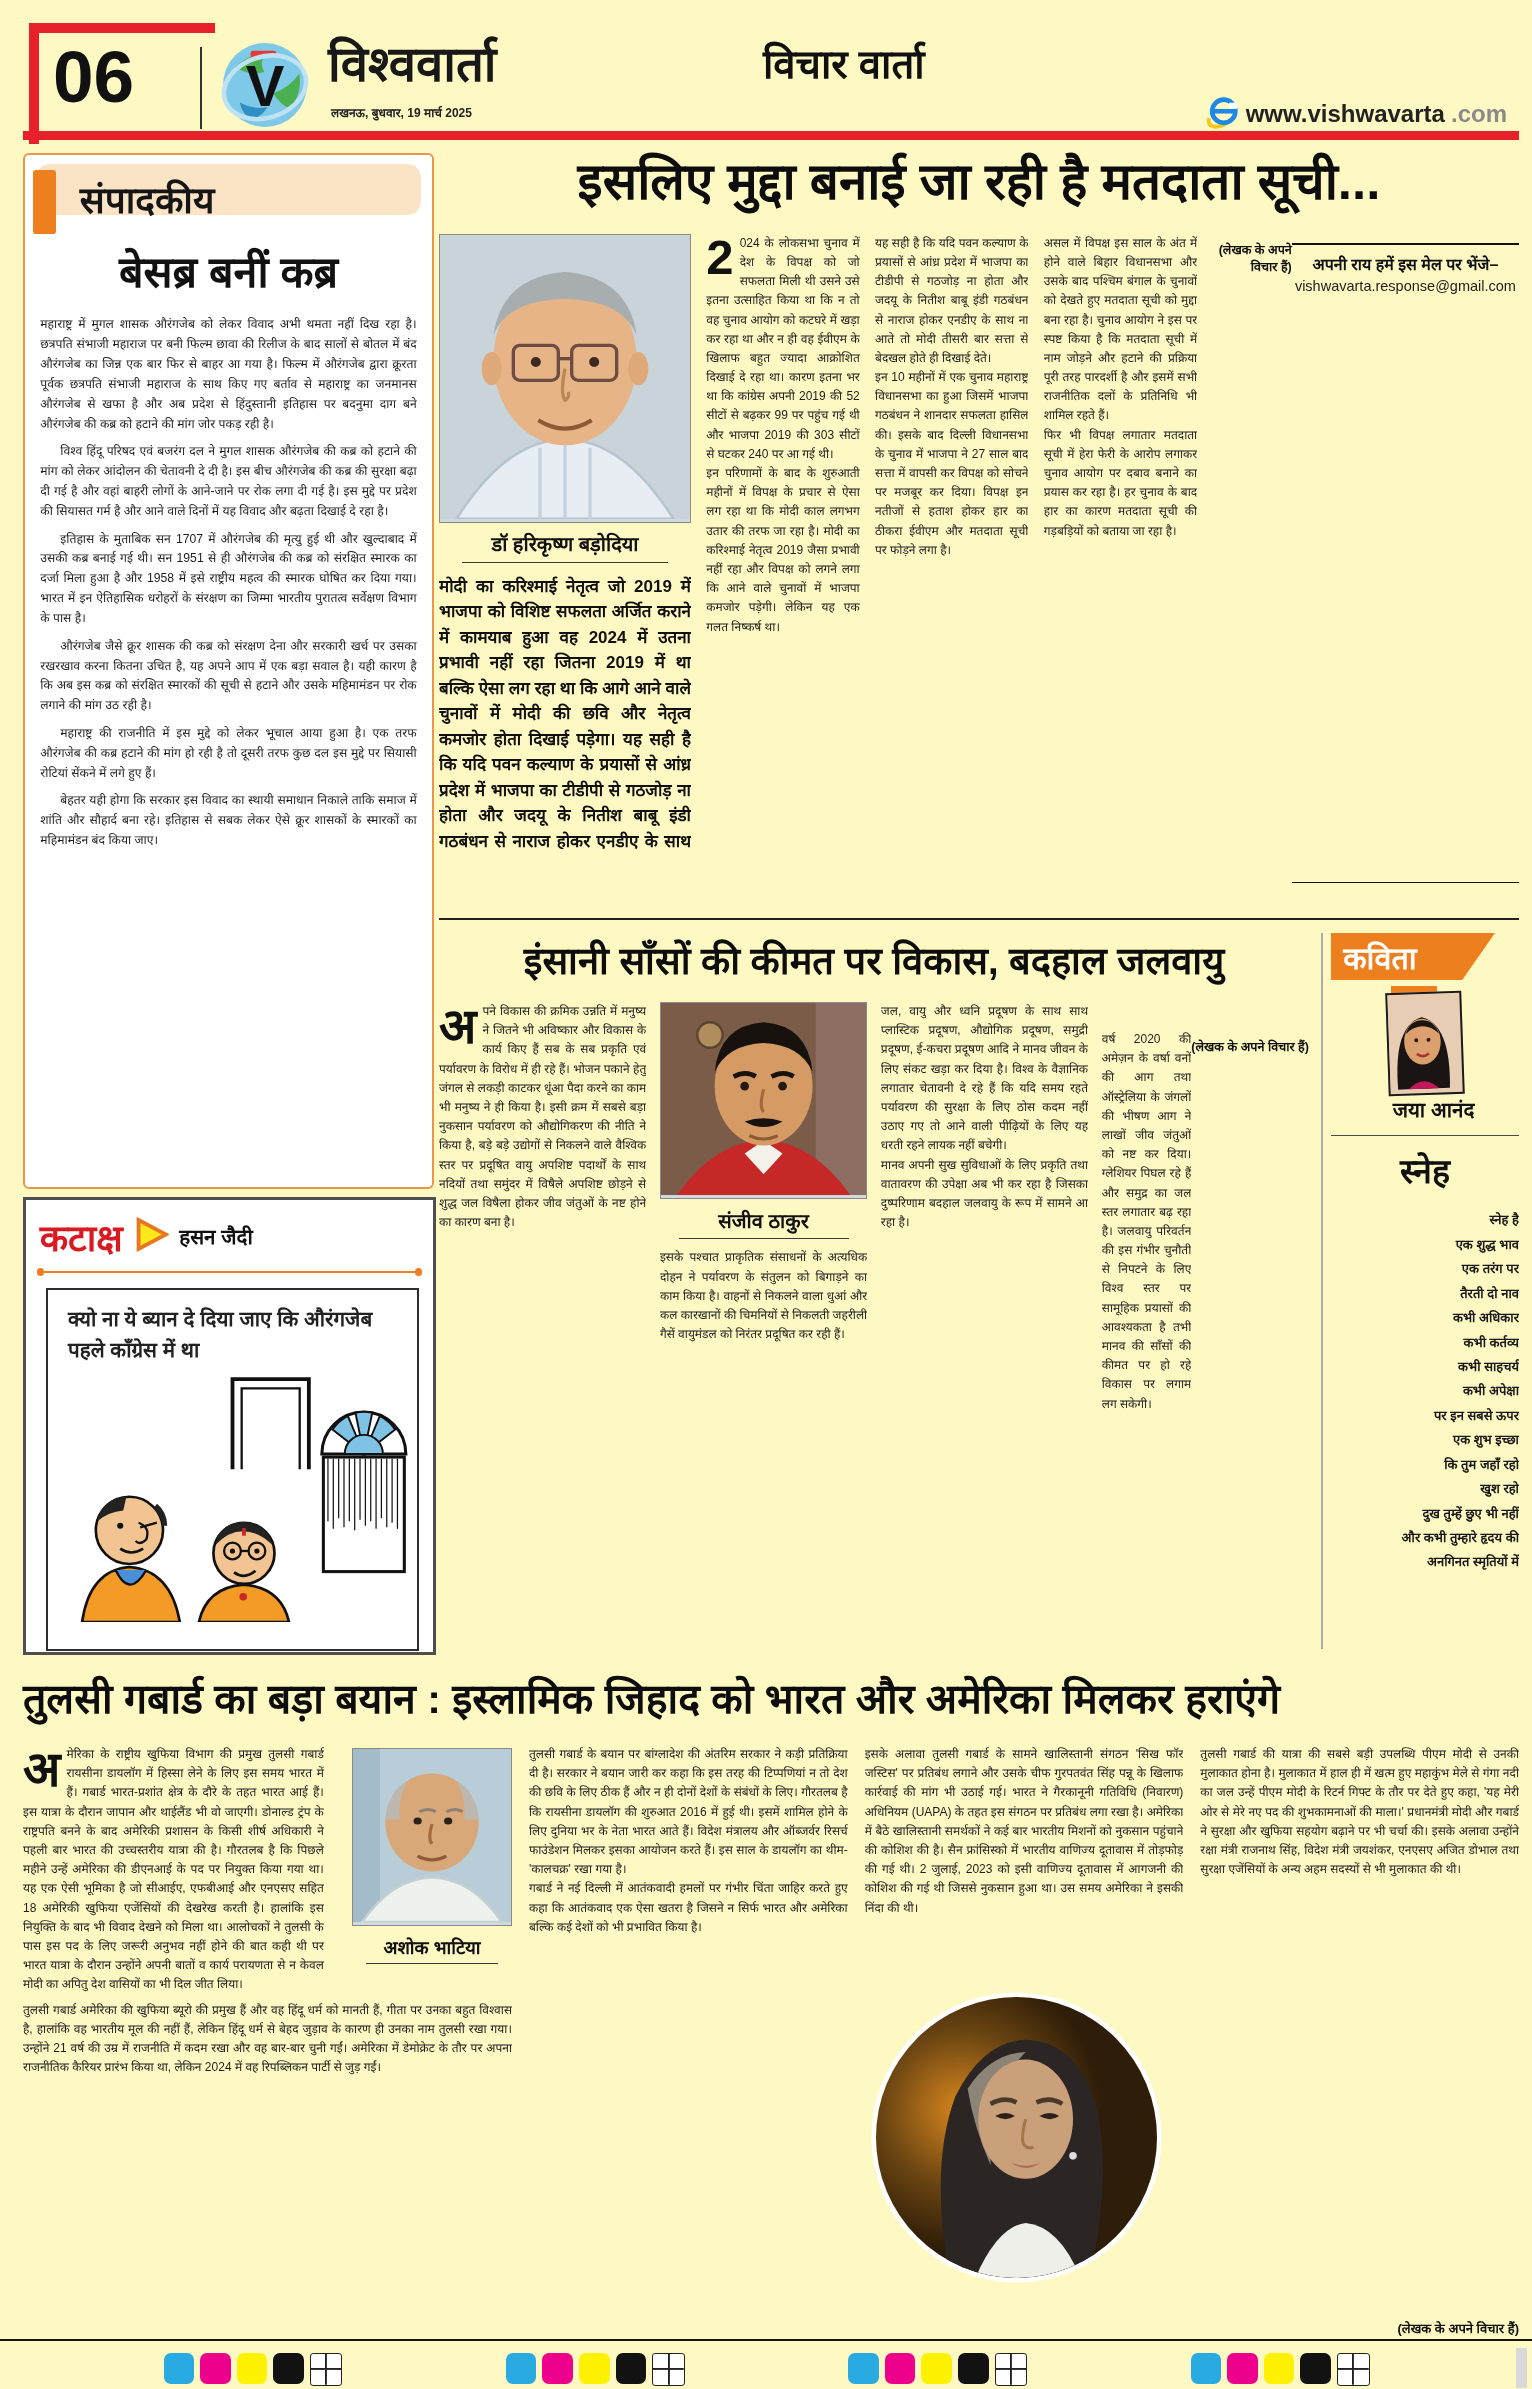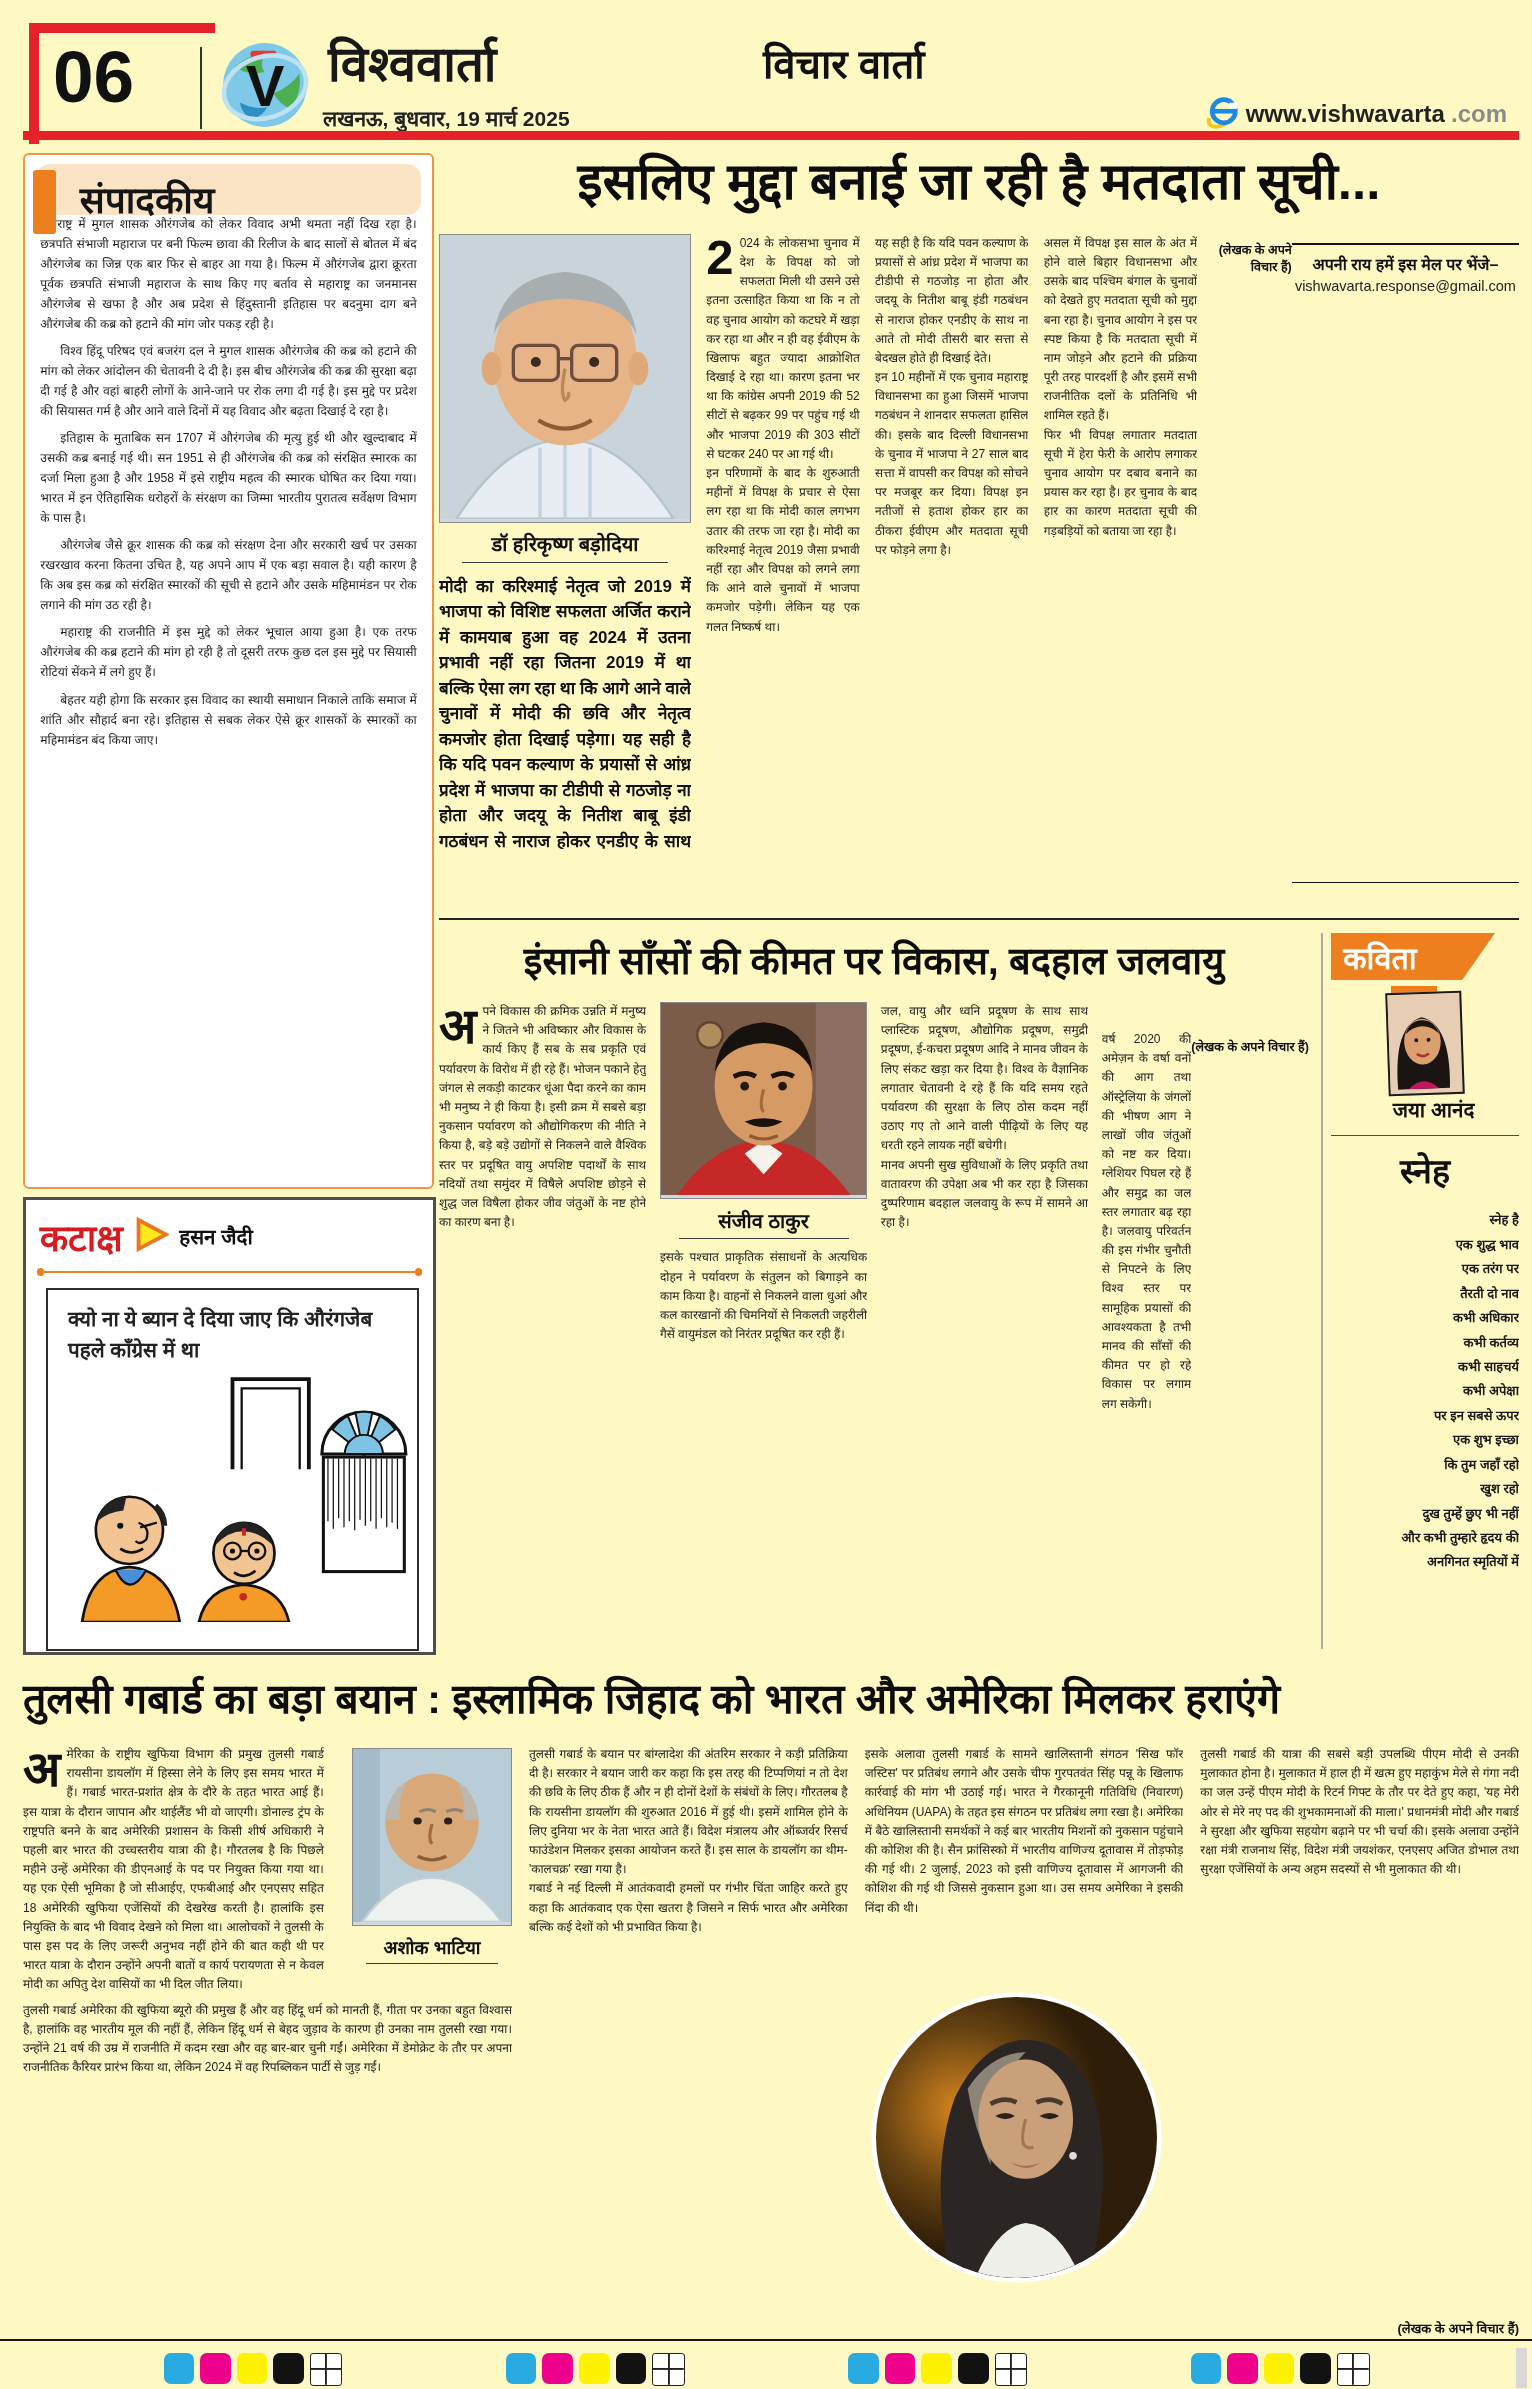--- a/index.html
+++ b/index.html
@@ -6,21 +6,21 @@
   .page{position:relative;width:1533px;height:2389px;background:#fef9c3;
         font-family:"Liberation Sans","DejaVu Sans",sans-serif;color:#1c1c1c;overflow:hidden;margin:0 auto;}
   
   .corner-frame{position:absolute;left:29px;top:23px;width:176px;height:111px;
         border-top:10.7px solid #e62129;border-left:10.7px solid #e62129;}
   .red-rule{position:absolute;left:23px;top:131px;width:1496px;height:9.2px;background:#e62129;}
   .pagenum{position:absolute;left:53px;top:40px;font-size:73px;font-weight:bold;color:#111;line-height:1;}
   .head-vdiv{position:absolute;left:200px;top:47px;width:2.3px;height:82px;background:#333;}
   .logo{position:absolute;left:220px;top:40px;width:90px;height:90px;}
   .masthead{position:absolute;left:328px;top:40px;font-size:49px;font-weight:800;color:#181818;line-height:1;}
-  .dateline{position:absolute;left:323px;top:104px;font-size:21px;font-weight:bold;color:#222;}
+  .dateline{position:absolute;left:331px;top:104px;font-size:12px;font-weight:bold;color:#222;}
   .section-title{position:absolute;left:763px;top:35px;font-size:40px;font-weight:800;color:#101010;}
   .website{position:absolute;right:26px;top:95px;display:flex;align-items:center;gap:6.1px;}
   .website .w-main{font-size:24px;font-weight:800;color:#222;}
   .website .w-tld{font-size:24px;font-weight:800;color:#8a8a8a;}
   
   .editorial-box{position:absolute;left:23px;top:153px;width:407px;height:1032px;
         border:2.3px solid #e8974a;border-radius:6.1px;background:#fff;overflow:hidden;}
   .edit-bar{position:relative;margin:9.2px 10.7px 0 10.7px;height:51px;background:#fbe3c6;border-radius:13.7px;}
   .edit-tab{position:absolute;left:-3.1px;top:6.1px;width:23px;height:64px;background:#ee7f1f;border-radius:3.1px;}
   .edit-label{position:absolute;left:44px;top:9.2px;font-size:37px;font-weight:800;color:#151515;}
@@ -140,20 +140,21 @@
       <span class="w-tld">.com</span>
   </div>
 
   <div class="red-rule"></div>
 
   <div class="editorial-box">
     <div class="edit-bar">
       <div class="edit-tab"></div>
       <div class="edit-label">संपादकीय</div>
     </div>
+    <div class="edit-headline">बेसब्र बनीं कब्र</div>
     <div class="edit-body">
       <p>महाराष्ट्र में मुगल शासक औरंगजेब को लेकर विवाद अभी थमता नहीं दिख रहा है। छत्रपति संभाजी महाराज पर बनी फिल्म छावा की रिलीज के बाद सालों से बोतल में बंद औरंगजेब का जिन्न एक बार फिर से बाहर आ गया है। फिल्म में औरंगजेब द्वारा क्रूरता पूर्वक छत्रपति संभाजी महाराज के साथ किए गए बर्ताव से महाराष्ट्र का जनमानस औरंगजेब से खफा है और अब प्रदेश से हिंदुस्तानी इतिहास पर बदनुमा दाग बने औरंगजेब की कब्र को हटाने की मांग जोर पकड़ रही है।</p>
       <p>विश्व हिंदू परिषद एवं बजरंग दल ने मुगल शासक औरंगजेब की कब्र को हटाने की मांग को लेकर आंदोलन की चेतावनी दे दी है। इस बीच औरंगजेब की कब्र की सुरक्षा बढ़ा दी गई है और वहां बाहरी लोगों के आने-जाने पर रोक लगा दी गई है। इस मुद्दे पर प्रदेश की सियासत गर्म है और आने वाले दिनों में यह विवाद और बढ़ता दिखाई दे रहा है।</p>
       <p>इतिहास के मुताबिक सन 1707 में औरंगजेब की मृत्यु हुई थी और खुल्दाबाद में उसकी कब्र बनाई गई थी। सन 1951 से ही औरंगजेब की कब्र को संरक्षित स्मारक का दर्जा मिला हुआ है और 1958 में इसे राष्ट्रीय महत्व की स्मारक घोषित कर दिया गया। भारत में इन ऐतिहासिक धरोहरों के संरक्षण का जिम्मा भारतीय पुरातत्व सर्वेक्षण विभाग के पास है।</p>
       <p>औरंगजेब जैसे क्रूर शासक की कब्र को संरक्षण देना और सरकारी खर्च पर उसका रखरखाव करना कितना उचित है, यह अपने आप में एक बड़ा सवाल है। यही कारण है कि अब इस कब्र को संरक्षित स्मारकों की सूची से हटाने और उसके महिमामंडन पर रोक लगाने की मांग उठ रही है।</p>
       <p>महाराष्ट्र की राजनीति में इस मुद्दे को लेकर भूचाल आया हुआ है। एक तरफ औरंगजेब की कब्र हटाने की मांग हो रही है तो दूसरी तरफ कुछ दल इस मुद्दे पर सियासी रोटियां सेंकने में लगे हुए हैं।</p>
       <p>बेहतर यही होगा कि सरकार इस विवाद का स्थायी समाधान निकाले ताकि समाज में शांति और सौहार्द बना रहे। इतिहास से सबक लेकर ऐसे क्रूर शासकों के स्मारकों का महिमामंडन बंद किया जाए।</p>
     </div>
   </div>
 

